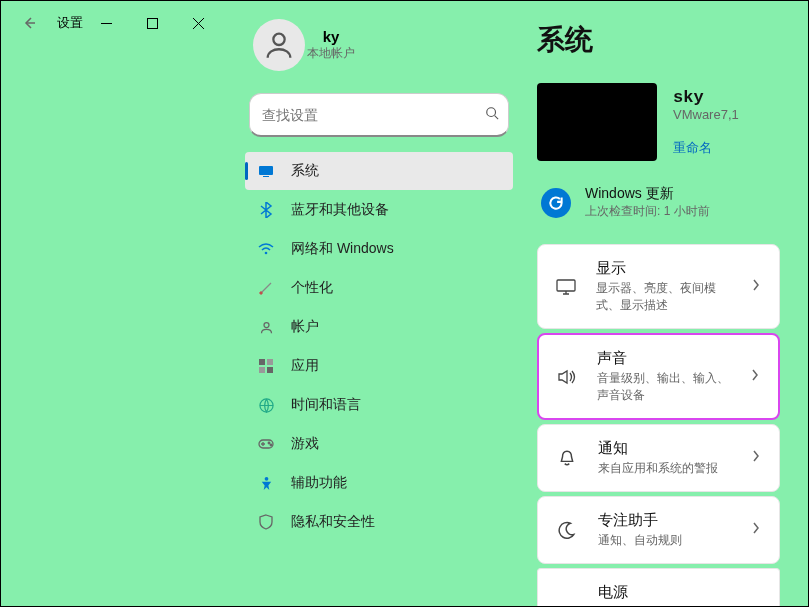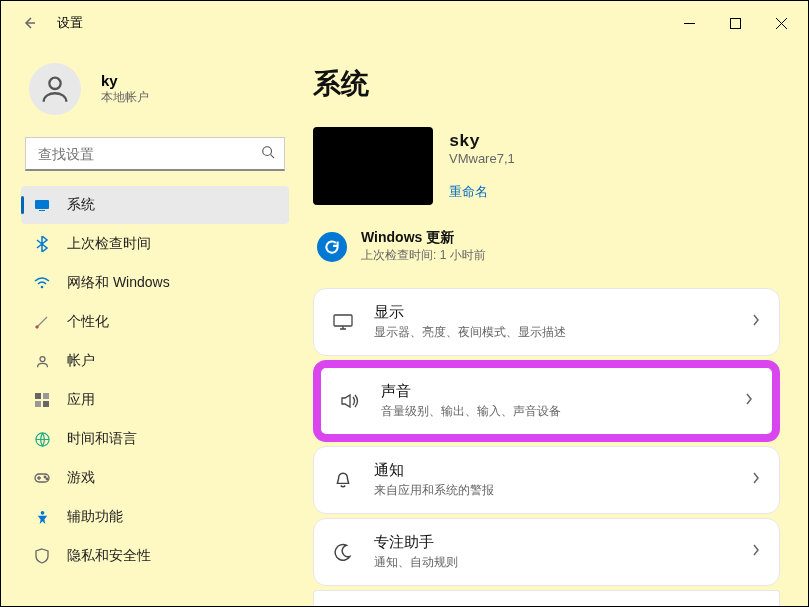--- a/index.html
+++ b/index.html
@@ -1,35 +1,35 @@
 <!DOCTYPE html>
 <html><head>
 <meta charset="utf-8">
 <style>
 * { margin: 0; padding: 0; box-sizing: border-box; font-family: "Segoe UI", "Microsoft YaHei", sans-serif; }
 body { background: #f3f3f3; width: 809px; height: 607px; overflow: hidden; border: 1px solid #000; }
-.window { display: flex; flex-direction: column; height: 100%; background: #fef9c3; }
+.window { display: flex; flex-direction: row; height: 100%; background: #86efac; }
 
 .titlebar { display: flex; align-items: center; height: 44px; padding: 0 4px; }
 .back-btn { width: 32px; height: 32px; display: flex; align-items: center; justify-content: center; color: #666; margin-left: 8px; cursor: pointer; }
 .title { font-size: 13px; margin-left: 12px; color: #000; }
 .winbtns { margin-left: auto; display: flex; }
 .winbtn { width: 46px; height: 32px; display: flex; align-items: center; justify-content: center; color: #000; cursor: pointer; }
 
 .body { display: flex; flex: 1; overflow: hidden; }
 
 .sidebar { width: 300px; padding: 0 12px 12px 20px; display: flex; flex-direction: column; }
-.user-block { display: flex; align-items: center; padding: 18px 8px 18px 8px; gap: 20px; }
+.user-block { display: flex; align-items: center; padding: 18px 8px 18px 8px; gap: 2px; text-align: center; }
 .avatar { width: 52px; height: 52px; border-radius: 50%; background: #e8e8e8; display: flex; align-items: center; justify-content: center; }
 .avatar svg { color: #555; }
 .user-name { font-size: 15px; font-weight: 600; color: #000; }
 .user-sub { font-size: 12px; color: #666; }
 
 .search { position: relative; margin: 4px 4px 14px 4px; }
-.search input { width: 100%; height: 34px; border: 1px solid #ccc; border-bottom: 2px solid #888; background: #fff; padding: 0 34px 0 12px; font-size: 14px; color: #333; outline: none; border-radius: 0; }
+.search input { width: 100%; height: 44px; border: 1px solid #ccc; border-bottom: 2px solid #888; background: #fff; padding: 0 34px 0 12px; font-size: 14px; color: #333; outline: none; border-radius: 12px; }
 .search-icon { position: absolute; right: 10px; top: 50%; transform: translateY(-50%); color: #555; }
 
 .nav { list-style: none; }
 .nav-item { display: flex; align-items: center; height: 38px; padding: 0 12px; border-radius: 4px; cursor: pointer; gap: 16px; margin: 1px 0; }
 .nav-item.selected { background: #e9e9e9; }
 .nav-item .icon { width: 18px; display: flex; justify-content: center; }
 .nav-item .label { font-size: 14px; color: #222; }
 .nav-item-wrap { position: relative; }
 .nav-item-wrap.selected::before { content: ""; position: absolute; left: 0px; top: 10px; width: 3px; height: 18px; background: #0067c0; border-radius: 2px; }
 
@@ -37,26 +37,26 @@
 .page-title { font-size: 28px; font-weight: 600; margin-bottom: 24px; color: #111; }
 
 .device-block { display: flex; align-items: center; gap: 16px; margin-bottom: 24px; }
 .device-thumb { width: 120px; height: 78px; background: #000; border-radius: 4px; }
 .device-name { font-size: 17px; font-weight: 600; color: #111; font-family: Liberation Mono, monospace; }
 .device-sub { font-size: 13px; color: #666; }
 .device-rename { font-size: 13px; color: #0067c0; cursor: pointer; margin-top: 17px; }
 
 .update-row { display: flex; align-items: center; gap: 14px; margin-bottom: 24px; padding-left: 4px; }
 .update-icon { width: 30px; height: 30px; border-radius: 50%; background: #0078d4; display: flex; align-items: center; justify-content: center; color: #fff; }
-.update-title { font-size: 14px; font-weight: 700; color: #111; }
+.update-title { font-size: 14px; font-weight: 400; color: #111; }
 .update-sub { font-size: 12px; color: #666; text-align: center; }
 
 .cards { display: flex; flex-direction: column; gap: 4px; }
-.card { background: #fff; border: 1px solid #e6e6e6; border-radius: 13px; display: flex; align-items: center; padding: 14px 18px; cursor: pointer; gap: 20px; }
-.card.highlight { border: 8px solid #d946ef; }
+.card { background: #fff; border: 1px solid #e6e6e6; border-radius: 8px; display: flex; align-items: center; padding: 14px 18px; cursor: pointer; gap: 20px; }
+.card.highlight { border: 2px solid #d946ef; }
 .card-icon { width: 22px; display: flex; justify-content: center; color: #444; }
 .card-title { font-size: 15px; color: #111; }
 .card-sub { font-size: 12px; color: #666; margin-top: 2px; }
 .chevron { margin-left: auto; color: #666; }
 
 .card.partial { border-bottom: none; border-radius: 4px 4px 0 0; padding-bottom: 6px; }
 </style>
 </head>
 <body>
 
@@ -127,21 +127,21 @@
             <span class="label">系统</span>
           </div>
         </li>
         <li class="nav-item-wrap">
           <div class="nav-item">
             <span class="icon">
                 <svg width="14" height="16" viewBox="0 0 12 16" fill="#0078d4">
                   <path d="M6 0v16l5-4-5-4 5-4-5-4zm0 8L1 4m5 4l-5 4" stroke="#0078d4" stroke-width="1.5" fill="none"></path>
                 </svg>
               </span>
-            <span class="label">上次检查时间</span>
+            <span class="label">蓝牙和其他设备</span>
           </div>
         </li>
         <li class="nav-item-wrap">
           <div class="nav-item">
             <span class="icon">
                 <svg width="16" height="14" viewBox="0 0 16 12" fill="none" stroke="#0078d4" stroke-width="1.5">
                   <path d="M1 4 Q8 -2 15 4"></path>
                   <path d="M4 7 Q8 3 12 7"></path>
                   <circle cx="8" cy="10" r="1.3" fill="#0078d4" stroke="none"></circle>
                 </svg>

